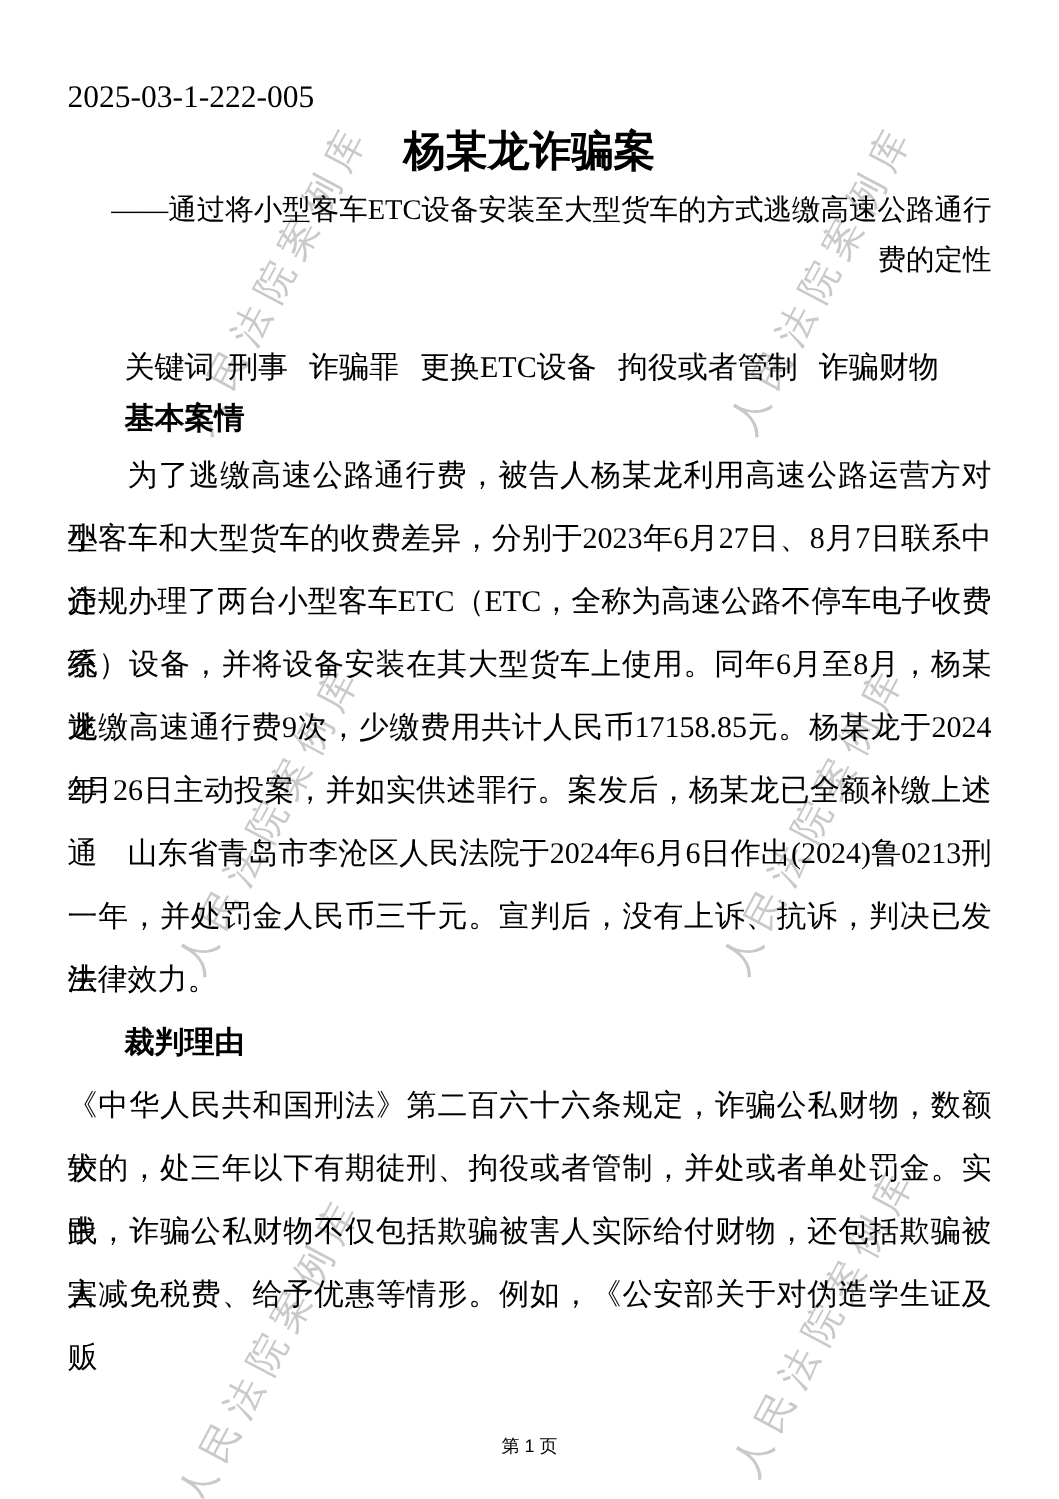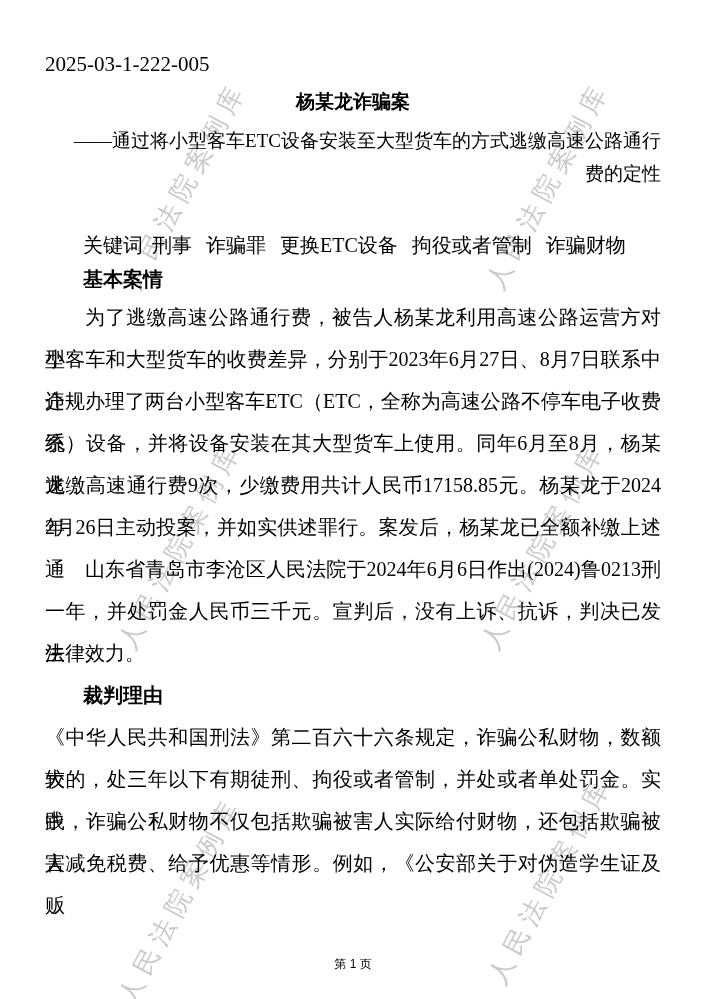--- a/index.html
+++ b/index.html
@@ -54,21 +54,21 @@
     z-index: 1;
     padding: 50px 45px 0 45px;
   }
   .case-number {
     font-size: 21px;
     line-height: 28px;
     font-family: "Liberation Serif", "DejaVu Serif", serif;
   }
   .doc-title {
     margin: 8px 0 0 0;
-    font-size: 19px;
+    font-size: 28px;
     line-height: 32px;
     font-weight: 700;
     text-align: center;
     font-family: "Liberation Serif", "DejaVu Serif", serif;
   }
   .doc-subtitle {
     margin-top: 6px;
     font-size: 19px;
     line-height: 33px;
     text-align: right;

